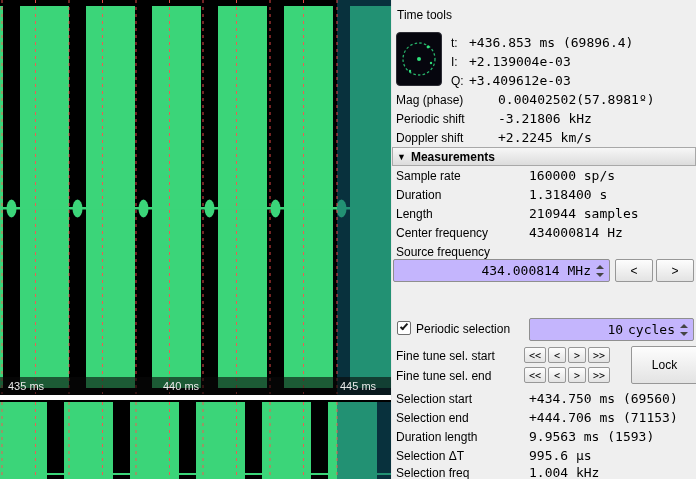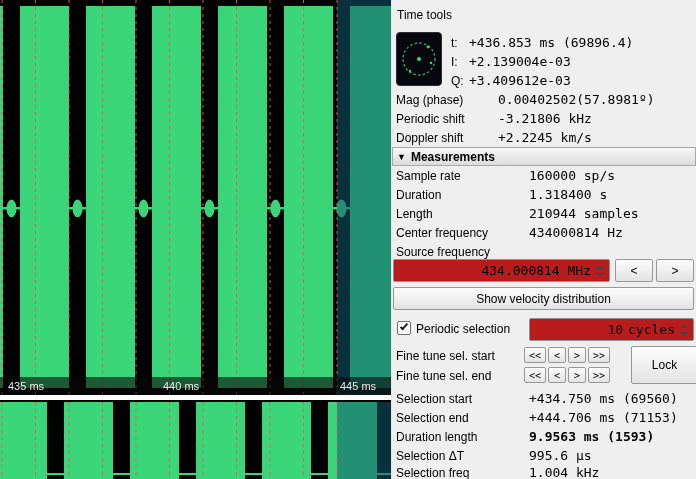--- a/index.html
+++ b/index.html
@@ -38,21 +38,21 @@
     background: linear-gradient(#fdfdfd, #e3e3e3);
     border: 1px solid #979797;
     border-radius: 2px;
     font-size: 12px;
     cursor: default;
     white-space: nowrap;
   }
   .btn-sm { font-size: 10px; font-family: "DejaVu Sans Mono", monospace; }
   .field {
     position: absolute;
-    background: #b91c1c;
+    background: #c4b5fd;
     border: 1px solid #8f8f8f;
     border-radius: 2px;
     font-family: "DejaVu Sans Mono", "Liberation Mono", monospace;
     font-size: 13px;
     display: flex; align-items: center; justify-content: flex-end;
     padding-right: 18px;
   }
   .spin {
     position: absolute; right: 3px; top: 0; bottom: 0; width: 10px;
     display: flex; flex-direction: column; justify-content: center; gap: 4px;
@@ -203,21 +203,20 @@
   <div class="field" style="left:1px; top:259px; width:217px; height:23px;">
     <span>434.000814 MHz</span>
     <div class="spin">
       <div class="arr-up"></div>
       <div class="arr-dn"></div>
     </div>
   </div>
   <div class="btn" style="left:223px; top:259px; width:38px; height:23px;">&lt;</div>
   <div class="btn" style="left:264px; top:259px; width:38px; height:23px;">&gt;</div>
 
-  <div class="btn" style="left:1px; top:287px; width:301px; height:23px;">Show velocity distribution</div>
 
   <div class="cb" style="left:5px; top:321px;">
     <div class="check"></div>
   </div>
   <div class="lbl" style="left:24px; top:322px;">Periodic selection</div>
   <div class="field" style="left:137px; top:318px; width:165px; height:23px; gap:5px;">
     <span>10</span>
     <span>cycles</span>
     <div class="spin">
       <div class="arr-up"></div>
@@ -237,19 +236,19 @@
   <div class="btn btn-sm" style="left:176px; top:367px; width:18px; height:16px;">&gt;</div>
   <div class="btn btn-sm" style="left:196px; top:367px; width:22px; height:16px;">&gt;&gt;</div>
 
   <div class="btn" style="left:239px; top:346px; width:67px; height:38px;">Lock</div>
 
   <div class="lbl" style="left:4px; top:392px;">Selection start</div>
   <div class="val" style="left:137px; top:391px;">+434.750 ms (69560)</div>
   <div class="lbl" style="left:4px; top:411px;">Selection end</div>
   <div class="val" style="left:137px; top:410px;">+444.706 ms (71153)</div>
   <div class="lbl" style="left:4px; top:430px;">Duration length</div>
-  <div class="val" style="left:137px; top:429px;font-weight:bold;">9.9563 ms (1593)</div>
+  <div class="val" style="left:137px; top:429px;">9.9563 ms (1593)</div>
   <div class="lbl" style="left:4px; top:449px;">Selection ΔT</div>
   <div class="val" style="left:137px; top:448px;">995.6 µs</div>
   <div class="lbl" style="left:4px; top:466px;">Selection freq</div>
   <div class="val" style="left:137px; top:465px;">1.004 kHz</div>
 
 </div>
 
 </body></html>

